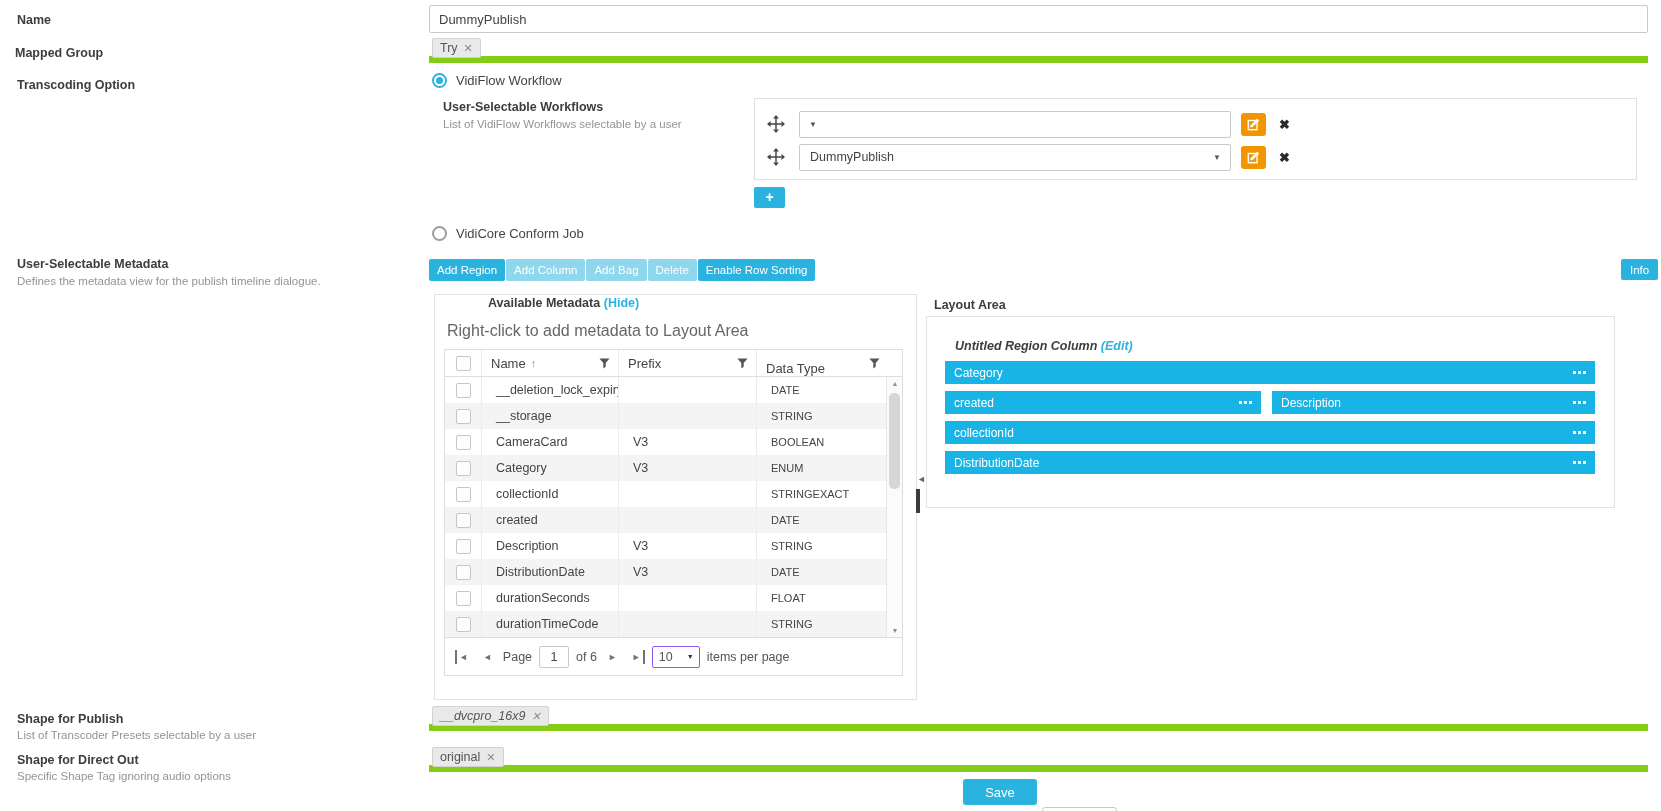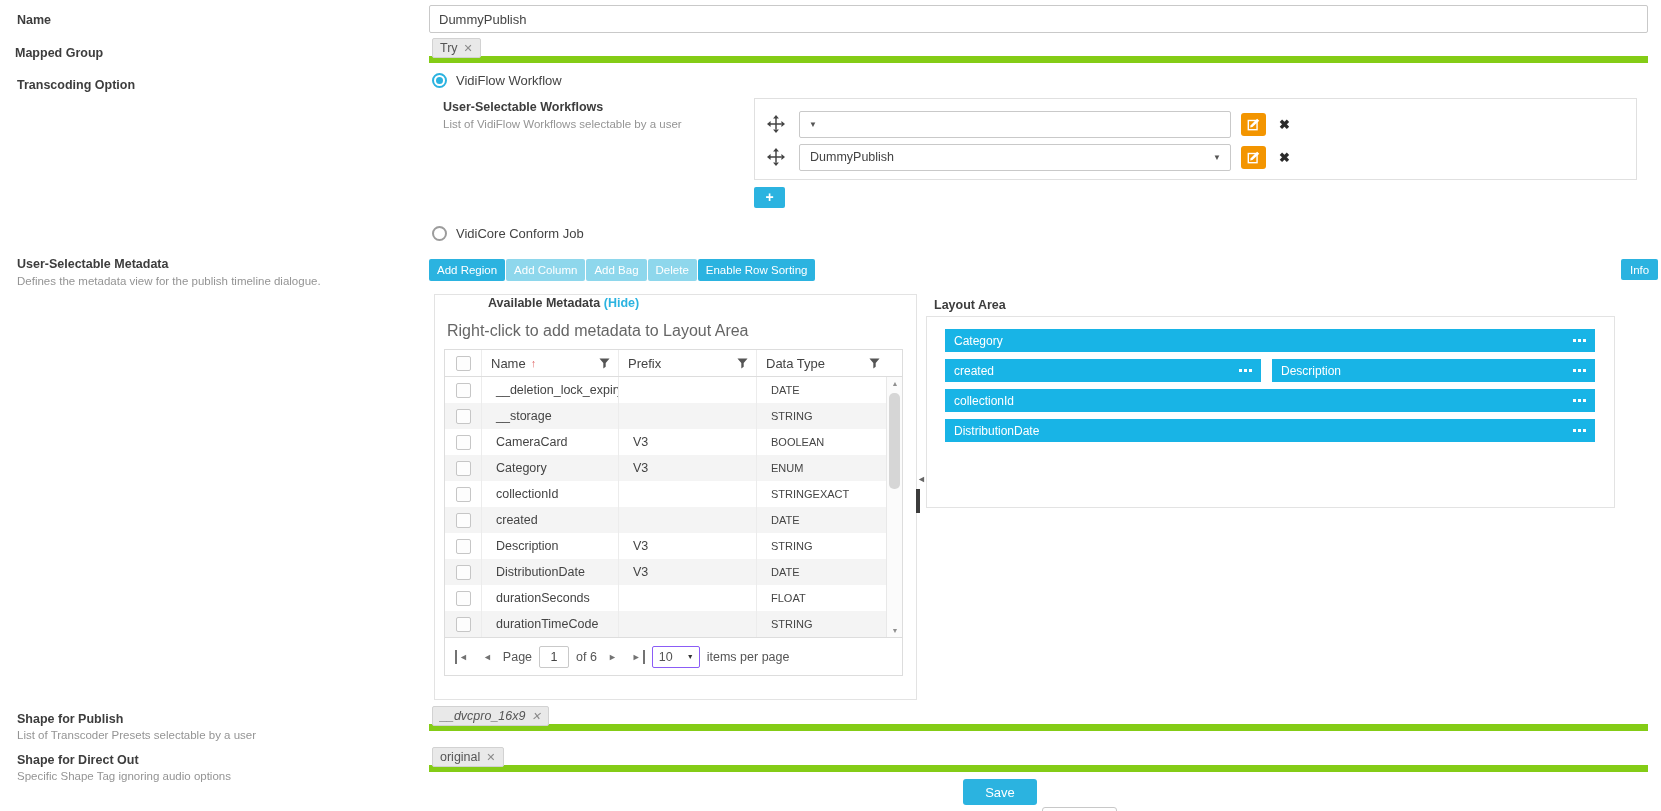--- a/index.html
+++ b/index.html
@@ -59,21 +59,21 @@
   .am-panel { width:483px; height:406px; border:1px solid #e3e3e3; background:#fff; }
   .am-title { position:absolute; left:12px; top:0;margin-left:41px; }
   .am-hint  { position:absolute; left:12px; top:27px; font-size:16px; color:#666; }
 
   .grid { position:absolute; left:9px; top:54px; width:459px; border:1px solid #ddd; background:#fff; }
   .g-header { display:flex; height:27px; border-bottom:1px solid #ddd; align-items:center; }
   .g-hcell { position:relative; height:100%; display:flex; align-items:center; font-size:13px; color:#444;
              border-left:1px solid #ececec; padding-left:9px; }
   .g-hcell:first-child { border-left:none; }
   .col-cb { width:36px; justify-content:center; padding-left:0; }
-  .col-name { width:137px; } .col-prefix { width:138px; } .col-type { width:132px; }
+  .col-name { width:137px; } .col-prefix { width:138px; } .col-type { width:132px;align-items:flex-end; }
   .sort-up { color:#e06666; font-size:11px; margin-left:5px; }
   .funnel { position:absolute; right:8px; top:8px; cursor:pointer; }
 
   .cb { width:15px; height:15px; border:1px solid #c6c6c6; border-radius:2px; background:#fdfdfd; display:inline-block; cursor:pointer; }
 
   .g-body { position:relative; }
   .g-row { display:flex; height:26px; align-items:center; }
   .g-row:nth-child(even) { background:#f4f4f4; }
   .g-cell { height:100%; display:flex; align-items:center; border-left:1px solid #ececec; padding-left:14px;
             font-size:12.5px; color:#444; overflow:hidden; white-space:nowrap; }
@@ -333,20 +333,24 @@
         <span>items per page</span>
       </div>
     </div>
   </div>
 
   <div class="abs split-arrow" style="left:917px; top:474px;">◄</div>
   <div class="abs split-bar" style="left:916px; top:489px;"></div>
 
   <div class="abs field-label" style="left:934px; top:298px; font-weight:600;">Layout Area</div>
   <div class="abs la-panel" style="left:926px; top:316px;">
+    <div class="la-region la-col">
+      <span>Untitled Region Column</span>
+      <span class="link">(Edit)</span>
+    </div>
     <div class="bar-rows">
       <div class="bar-row">
         <div class="bar">
           <span>Category</span>
           <span class="dots">
               <i></i>
               <i></i>
               <i></i>
             </span>
         </div>

